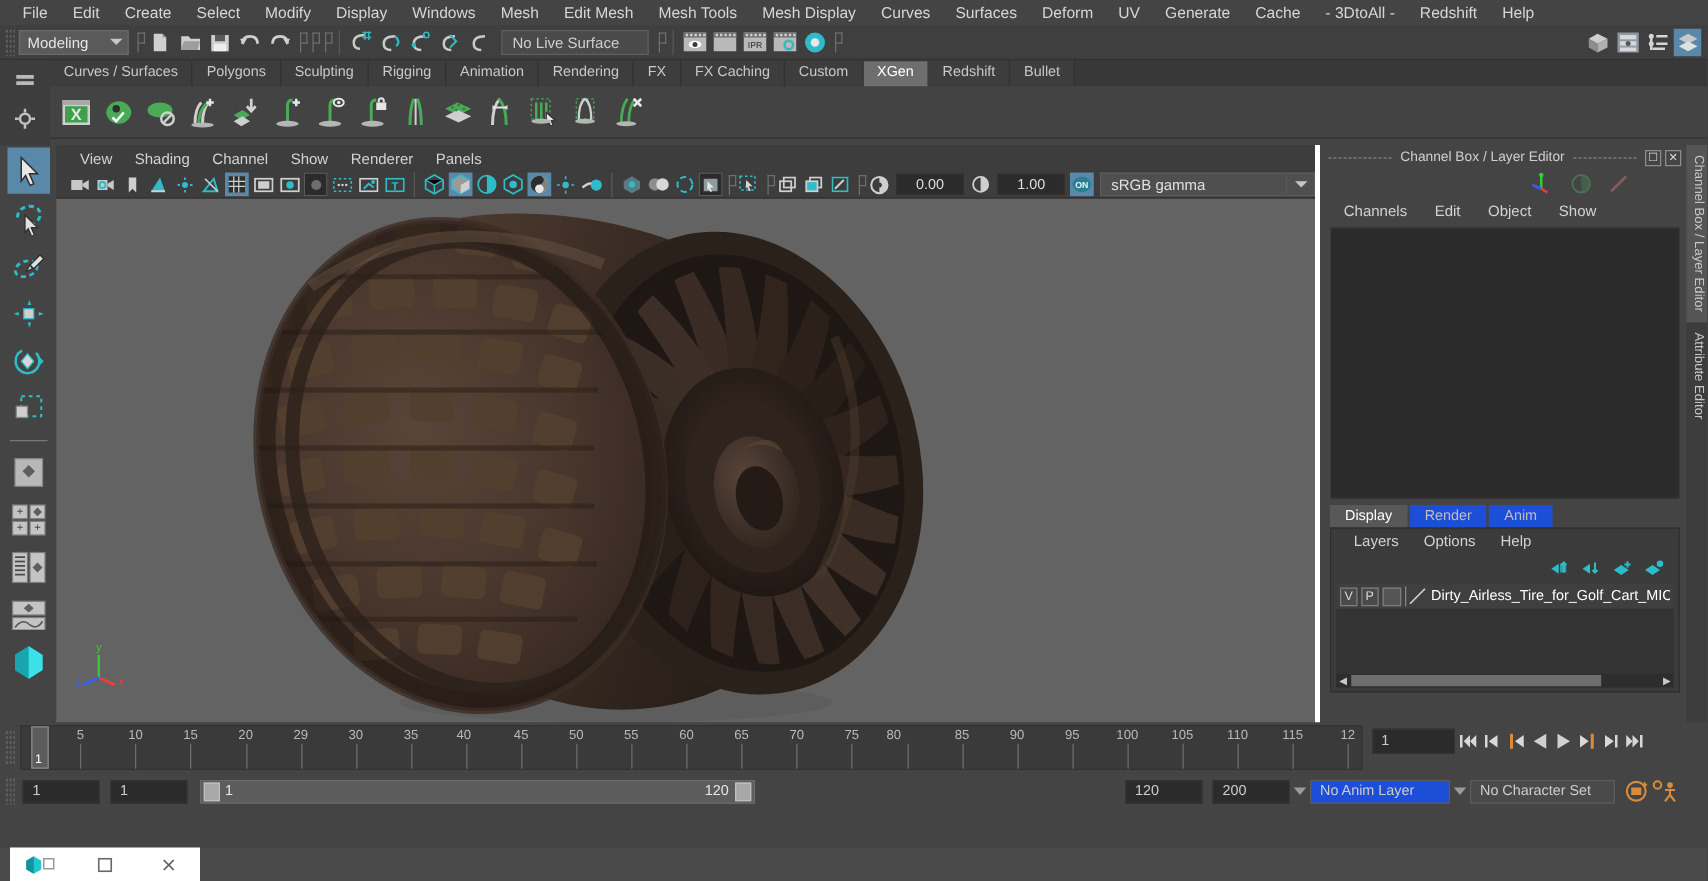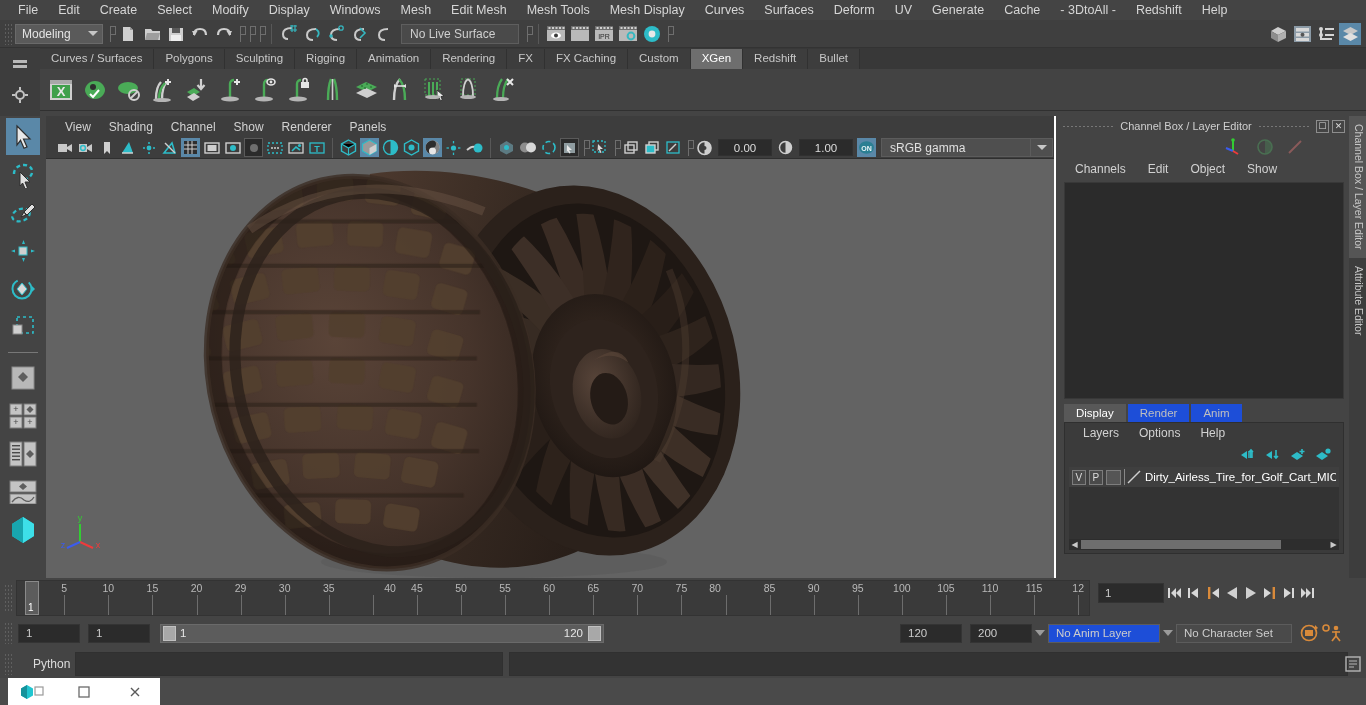--- a/index.html
+++ b/index.html
@@ -64,21 +64,21 @@
   .lr-btn { width:26px;height:26px;margin:4px auto 0;display:flex;align-items:center;justify-content:center; }
 
   
   .main { position:absolute; left:0; top:116px; right:0; height:462px; display:flex; }
   .toolbox { width:46px; background:#444; padding-top:2px; display:flex; flex-direction:column; align-items:center; }
   .tool { width:34px; height:37px; display:flex; align-items:center; justify-content:center; margin-bottom:1px;}
   .tool.sel { background:#5a88a8; }
   .divline { width:30px;height:1px;background:#777; margin:6px 0 6px;}
 
   
-  .vp { flex:1; background:#3a3a3a; display:flex; flex-direction:column; border-right:2px solid #ffffff;}
+  .vp { flex:1; background:#3a3a3a; display:flex; flex-direction:column; border-right:4px solid #ffffff;}
   .vpmenu { height:21px; display:flex; align-items:center; font-size:12px; padding-left:10px; background:#3d3d3d;}
   .vpmenu .mi { padding:0 9px; line-height:20px; color:#d2d2d2;}
   .vptools { height:22px; background:#3d3d3d; display:flex; align-items:center; padding-left:8px; border-bottom:1px solid #2f2f2f;}
   .vptb { width:19px; height:19px; margin:0 1px; display:flex;align-items:center;justify-content:center;}
   .vptb.on { background:#5a88a8; }
   .vptb.dark { background:#2b2b2b; border:1px solid #5a5a5a;}
   .numfld { height:17px; width:54px; background:#2b2b2b; color:#ddd; font-size:11.5px;
             display:flex; align-items:center; justify-content:center; margin:0 3px; border:1px solid #303030;}
   .gammaSel { height:19px; flex:0 0 150px; background:#4f4f4f; border:1px solid #5c5c5c; font-size:12px;
               display:flex; align-items:center; padding-left:8px; margin-left:4px; color:#e0e0e0;}
@@ -1139,21 +1139,21 @@
         <div class="ticklbl" style="left: 135.433px;">15</div>
         <div class="tick" style="left: 179.517px;"></div>
         <div class="ticklbl" style="left: 179.517px;">20</div>
         <div class="tick" style="left: 223.6px;"></div>
         <div class="ticklbl" style="left: 223.6px;">29</div>
         <div class="tick" style="left: 267.683px;"></div>
         <div class="ticklbl" style="left: 267.683px;">30</div>
         <div class="tick" style="left: 311.767px;"></div>
         <div class="ticklbl" style="left: 311.767px;">35</div>
         <div class="tick" style="left: 355.85px;"></div>
-        <div class="ticklbl" style="left: 373px;">40</div>
+        <div class="ticklbl" style="left: 354px;">40</div>
         <div class="tick" style="left: 399.933px;"></div>
         <div class="ticklbl" style="left: 399.933px;">45</div>
         <div class="tick" style="left: 444.017px;"></div>
         <div class="ticklbl" style="left: 444.017px;">50</div>
         <div class="tick" style="left: 488.1px;"></div>
         <div class="ticklbl" style="left: 488.1px;">55</div>
         <div class="tick" style="left: 532.183px;"></div>
         <div class="ticklbl" style="left: 532.183px;">60</div>
         <div class="tick" style="left: 576.267px;"></div>
         <div class="ticklbl" style="left: 576.267px;">65</div>
@@ -1278,31 +1278,20 @@
         <rect x="7" y="7" width="8" height="6" fill="#d98a3a"></rect>
         <path d="M17 2l3 3-3 2z" fill="#d98a3a"></path>
       </svg>
     <svg width="24" height="20">
         <circle cx="6" cy="5" r="3" fill="none" stroke="#d98a3a" stroke-width="1.6"></circle>
         <circle cx="16" cy="5" r="2.3" fill="#d98a3a"></circle>
         <path d="M16 8v5l-4 5M16 13l4 5M12 9h8" stroke="#d98a3a" stroke-width="1.7" fill="none"></path>
       </svg>
   </div>
 
-  <div class="cmdline">
-    <div class="gripper" style="margin-left:4px"></div>
-    <div class="cmdlabel">Python</div>
-    <div class="cmdin" style="width:428px"><span></span></div>
-    <div style="width:6px"></div>
-    <div class="cmdin" style="flex:1;margin-right:18px"><span></span></div>
-    <svg width="18" height="18" style="position:absolute;right:4px;top:5px">
-        <rect x="2" y="2" width="14" height="14" fill="none" stroke="#b5b5b5" stroke-width="1.4"></rect>
-        <path d="M5 6h8M5 9h8M5 12h5" stroke="#b5b5b5" stroke-width="1.2"></path>
-      </svg>
-  </div>
 
   <div class="taskbar">
     <div class="tbwin">
       <div class="ti">
         <svg width="30" height="18">
             <path d="M9 2 15 5.5v7L9 16 3 12.5v-7z" fill="#21c6d0"></path>
             <path d="M9 2v14L3 12.5v-7z" fill="#16929b"></path>
             <rect x="17" y="4" width="8" height="8" fill="none" stroke="#9a9a9a" stroke-width="1.2"></rect>
           </svg>
       </div>

